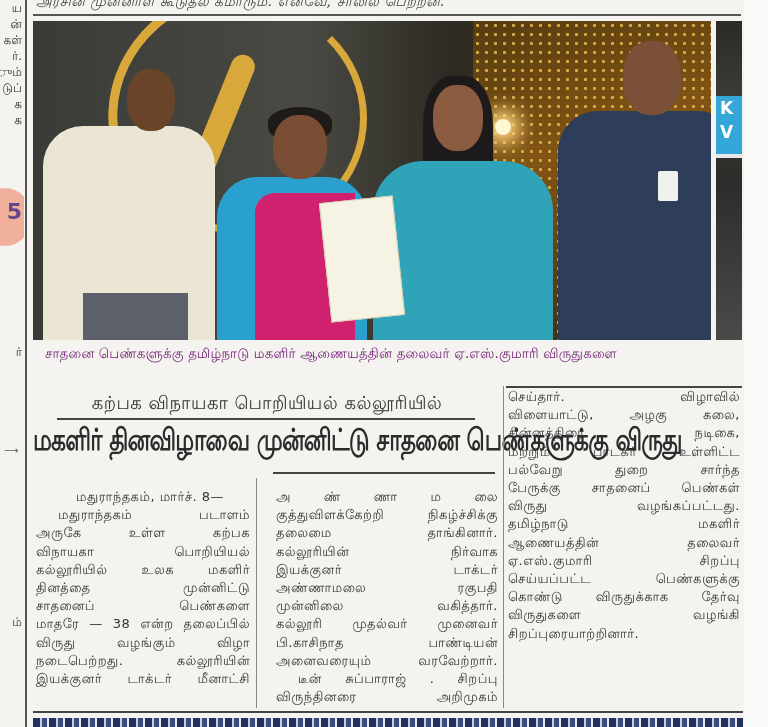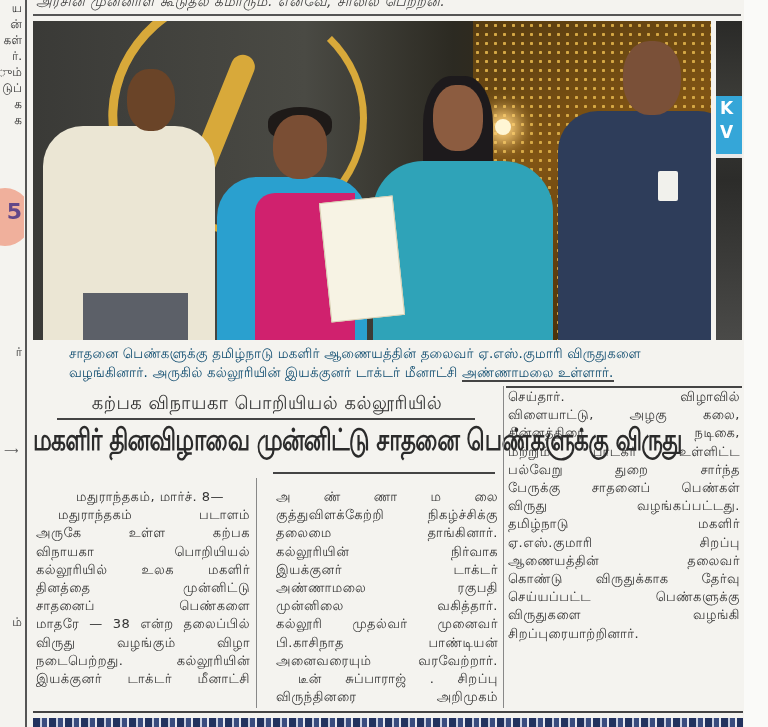--- a/index.html
+++ b/index.html
@@ -79,21 +79,21 @@
     position:absolute; left:716px; top:21px; width:26px; height:319px;
     background:linear-gradient(#2a2a28 0%,#3a3a36 22%,#2c2c2a 50%,#4a4a48 100%);
   }
   .photo-edge .sign {
     position:absolute; left:0; top:75px; width:26px; height:62px; background:#35a6d8; border-bottom:4px solid #e8e8e8;
     color:#fff; font-size:17px; font-weight:bold; line-height:24px; padding-left:4px; box-sizing:border-box; overflow:hidden;
   }
 
   .caption {
     position:absolute; left:45px; top:344px; width:700px;
-    font-size:13.4px; line-height:19px; color:#0c4a6e; letter-spacing:.2px;margin-left:24px;
+    font-size:13.4px; line-height:19px; color:#701a75; letter-spacing:.2px;
   }
   .caption .underline { border-bottom:2px solid #444; }
 
   .kicker {
     position:absolute; left:57px; top:392px; width:420px; text-align:center;
     font-size:18px; color:#333; letter-spacing:.5px;
   }
   .kicker-rule { position:absolute; left:57px; top:418px; width:418px; height:2px; background:#444; }
   .headline {
     position:absolute; left:33px; top:422px; width:470px; white-space:nowrap;
@@ -167,21 +167,20 @@
   <div class="person p4-head"></div>
 </div>
 <div class="photo-gap"></div>
 <div class="photo-edge">
   <div class="sign" style="white-space:pre">K
 V</div>
 </div>
 
 <div class="caption">
   <div>சாதனை பெண்களுக்கு தமிழ்நாடு மகளிர் ஆணையத்தின் தலைவர் ஏ.எஸ்.குமாரி விருதுகளை</div>
-  <div><span>வழங்கினார். அருகில் கல்லூரியின் இயக்குனர் டாக்டர் மீனாட்சி </span><span class="underline">அண்ணாமலை உள்ளார்.</span></div>
 </div>
 
 <div class="kicker">கற்பக விநாயகா பொறியியல் கல்லூரியில்</div>
 <div class="kicker-rule"></div>
 <div class="headline"><span>மகளிர் தினவிழாவை முன்னிட்டு </span><span>சாதனை பெண்களுக்கு விருது</span></div>
 <div class="headline-rule"></div>
 <div class="right-rule-top"></div>
 
 <div class="col col1">
   <span class="ln dateline">மதுராந்தகம், மார்ச். 8—</span>
@@ -216,23 +215,23 @@
 
 <div class="col col3">
   <span class="ln">செய்தார். விழாவில்</span>
   <span class="ln">விளையாட்டு, அழகு கலை,</span>
   <span class="ln">சின்னத்திரை நடிகை,</span>
   <span class="ln">மற்றும் பாடகர் உள்ளிட்ட</span>
   <span class="ln">பல்வேறு துறை சார்ந்த</span>
   <span class="ln">பேருக்கு சாதனைப் பெண்கள்</span>
   <span class="ln">விருது வழங்கப்பட்டது.</span>
   <span class="ln">தமிழ்நாடு மகளிர்</span>
+  <span class="ln">ஆணையத்தின் தலைவர்</span>
   <span class="ln">ஏ.எஸ்.குமாரி சிறப்பு</span>
-  <span class="ln">ஆணையத்தின் தலைவர்</span>
+  <span class="ln">செய்யப்பட்ட பெண்களுக்கு</span>
   <span class="ln">கொண்டு விருதுக்காக தேர்வு</span>
-  <span class="ln">செய்யப்பட்ட பெண்களுக்கு</span>
   <span class="ln">விருதுகளை வழங்கி</span>
   <span class="ln left">சிறப்புரையாற்றினார்.</span>
 </div>
 
 <div class="bottom-rule"></div>
 <div class="bottom-strip"></div>
 <div class="right-margin"></div>
 
 </body></html>

